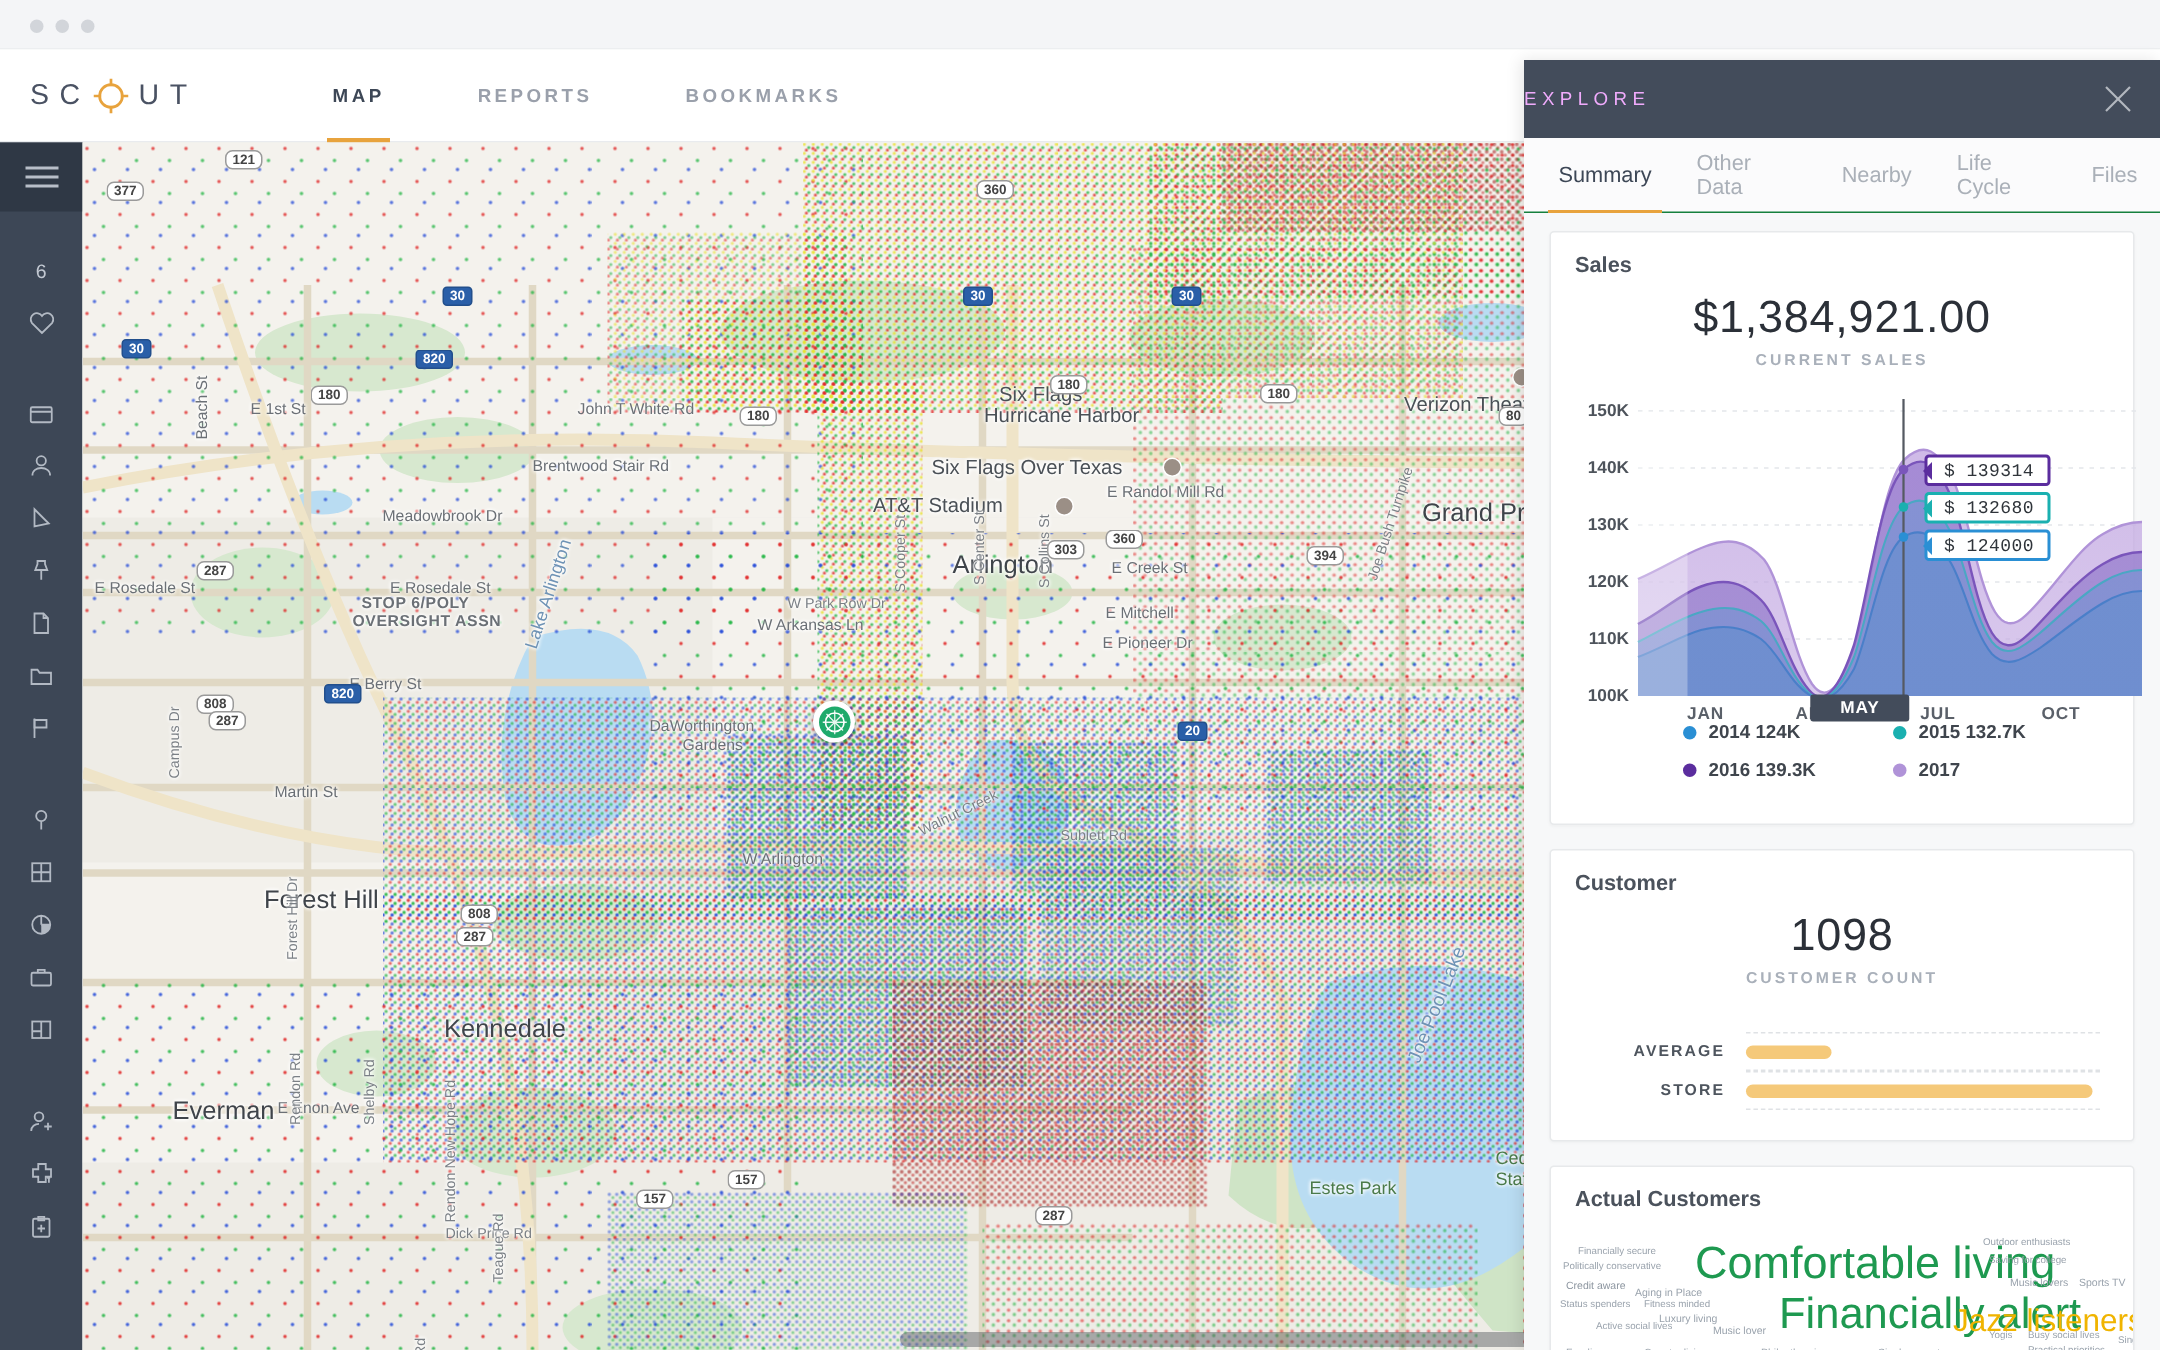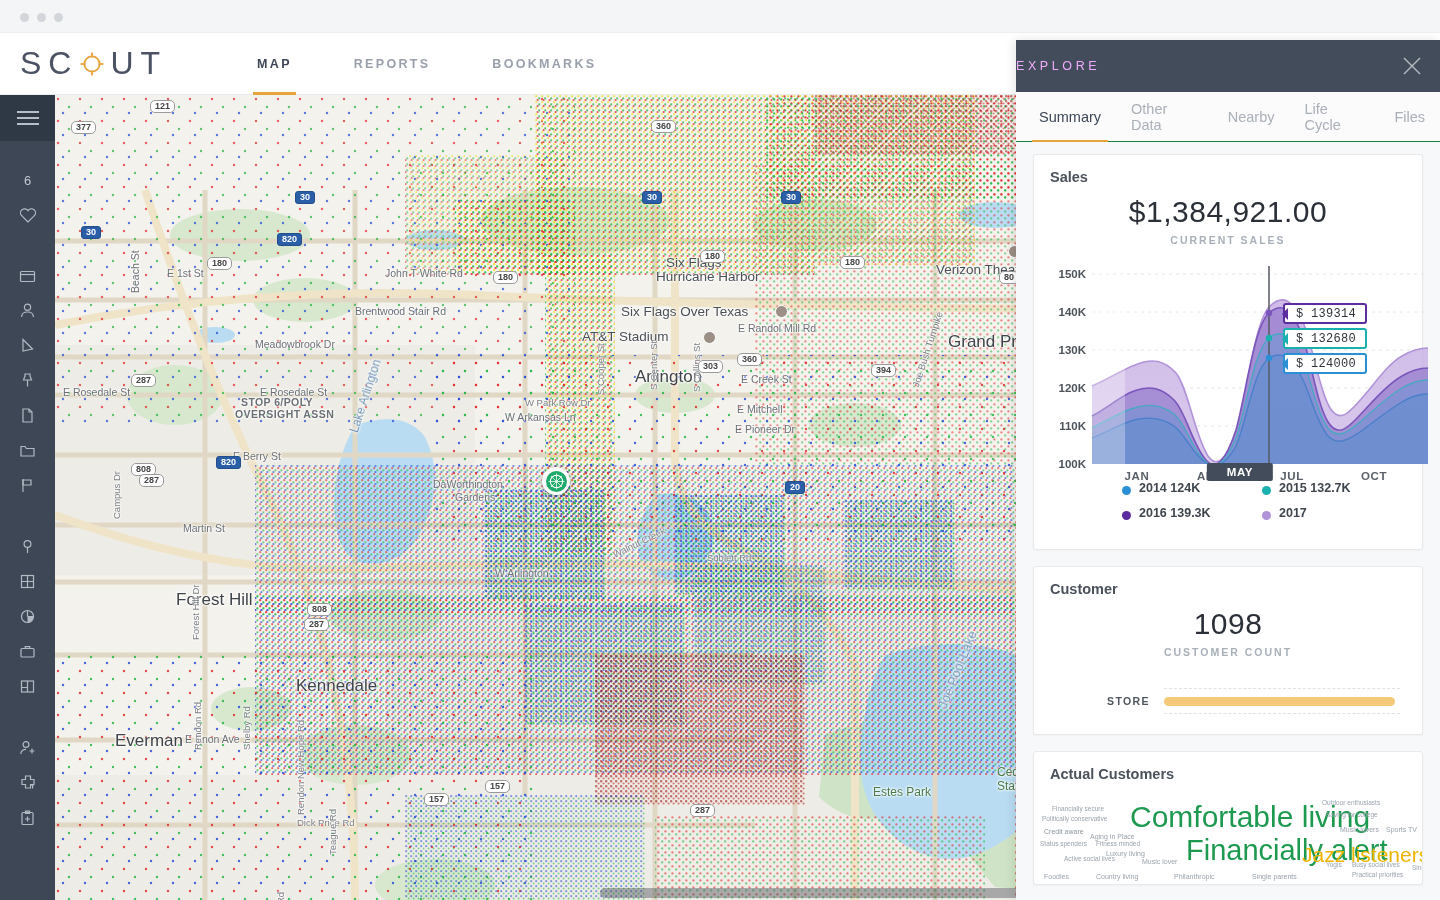--- a/index.html
+++ b/index.html
@@ -21,21 +21,21 @@
   .tl-dot { width: 9px; height: 9px; border-radius: 50%; background: #d2d5da; }
 
   
   .topnav {
     position: absolute; left: 0; top: 33px; width: 1440px; height: 62px;
     background: #ffffff; border-bottom: 1px solid #e9ebee;
     display: flex; align-items: center;
   }
   .logo {
     margin-left: 20px; display: flex; align-items: center;
-    font-size: 32px; letter-spacing: 7px; color: #4a5263; font-weight: 300;
+    font-size: 19px; letter-spacing: 7px; color: #4a5263; font-weight: 300;
   }
   .logo .lg-letters { display: inline-block; }
   .crosshair {
     display: inline-block; width: 26px; height: 26px; position: relative;
     margin: 0 5px 0 1px;
   }
   .crosshair svg { display:block; }
   .nav-links { display: flex; align-items: center; margin-left: 78px; height: 62px; }
   .nav-link {
     position: relative; height: 62px; display: flex; align-items: center;
@@ -187,21 +187,21 @@
     font-family: "Liberation Mono", monospace; letter-spacing: .3px; white-space: nowrap;
   }
   .tip::before {
     content: ""; position: absolute; left: -9px; top: 50%; transform: translateY(-50%);
     width: 0; height: 0; border: 6px solid transparent; border-right-color: inherit;
   }
   .legend {
     display: flex; flex-wrap: wrap; padding: 6px 0 18px 88px;
   }
   .lg-item {
-    width: 140px; display: flex; align-items: flex-end;
+    width: 140px; display: flex; align-items: center;
     font-size: 12.5px; color: #3f454d; font-weight: 600; margin-bottom: 11px;
   }
   .lg-dot { width: 9px; height: 9px; border-radius: 50%; margin-right: 8px; }
 
   
   .bars { padding: 30px 22px 20px 16px; }
   .bar-row { display: flex; align-items: center; height: 26px; }
   .bar-label {
     width: 100px; text-align: right; font-size: 10.5px; letter-spacing: 1.4px;
     color: #4e555e; font-weight: 700; margin-right: 14px;
@@ -824,20 +824,26 @@
         </div>
       </div>
 
       <div class="card">
         <div class="card-title">Customer</div>
         <div class="big-num">1098</div>
         <div class="sub-label">CUSTOMER COUNT</div>
 
         <div class="bars">
           <div class="bar-row">
+            <div class="bar-label">AVERAGE</div>
+            <div class="bar-track">
+              <div class="bar-fill" style="width:24%;"></div>
+            </div>
+          </div>
+          <div class="bar-row">
             <div class="bar-label">STORE</div>
             <div class="bar-track">
               <div class="bar-fill" style="width:98%;"></div>
             </div>
           </div>
         </div>
       </div>
 
       <div class="card">
         <div class="card-title">Actual Customers</div>

